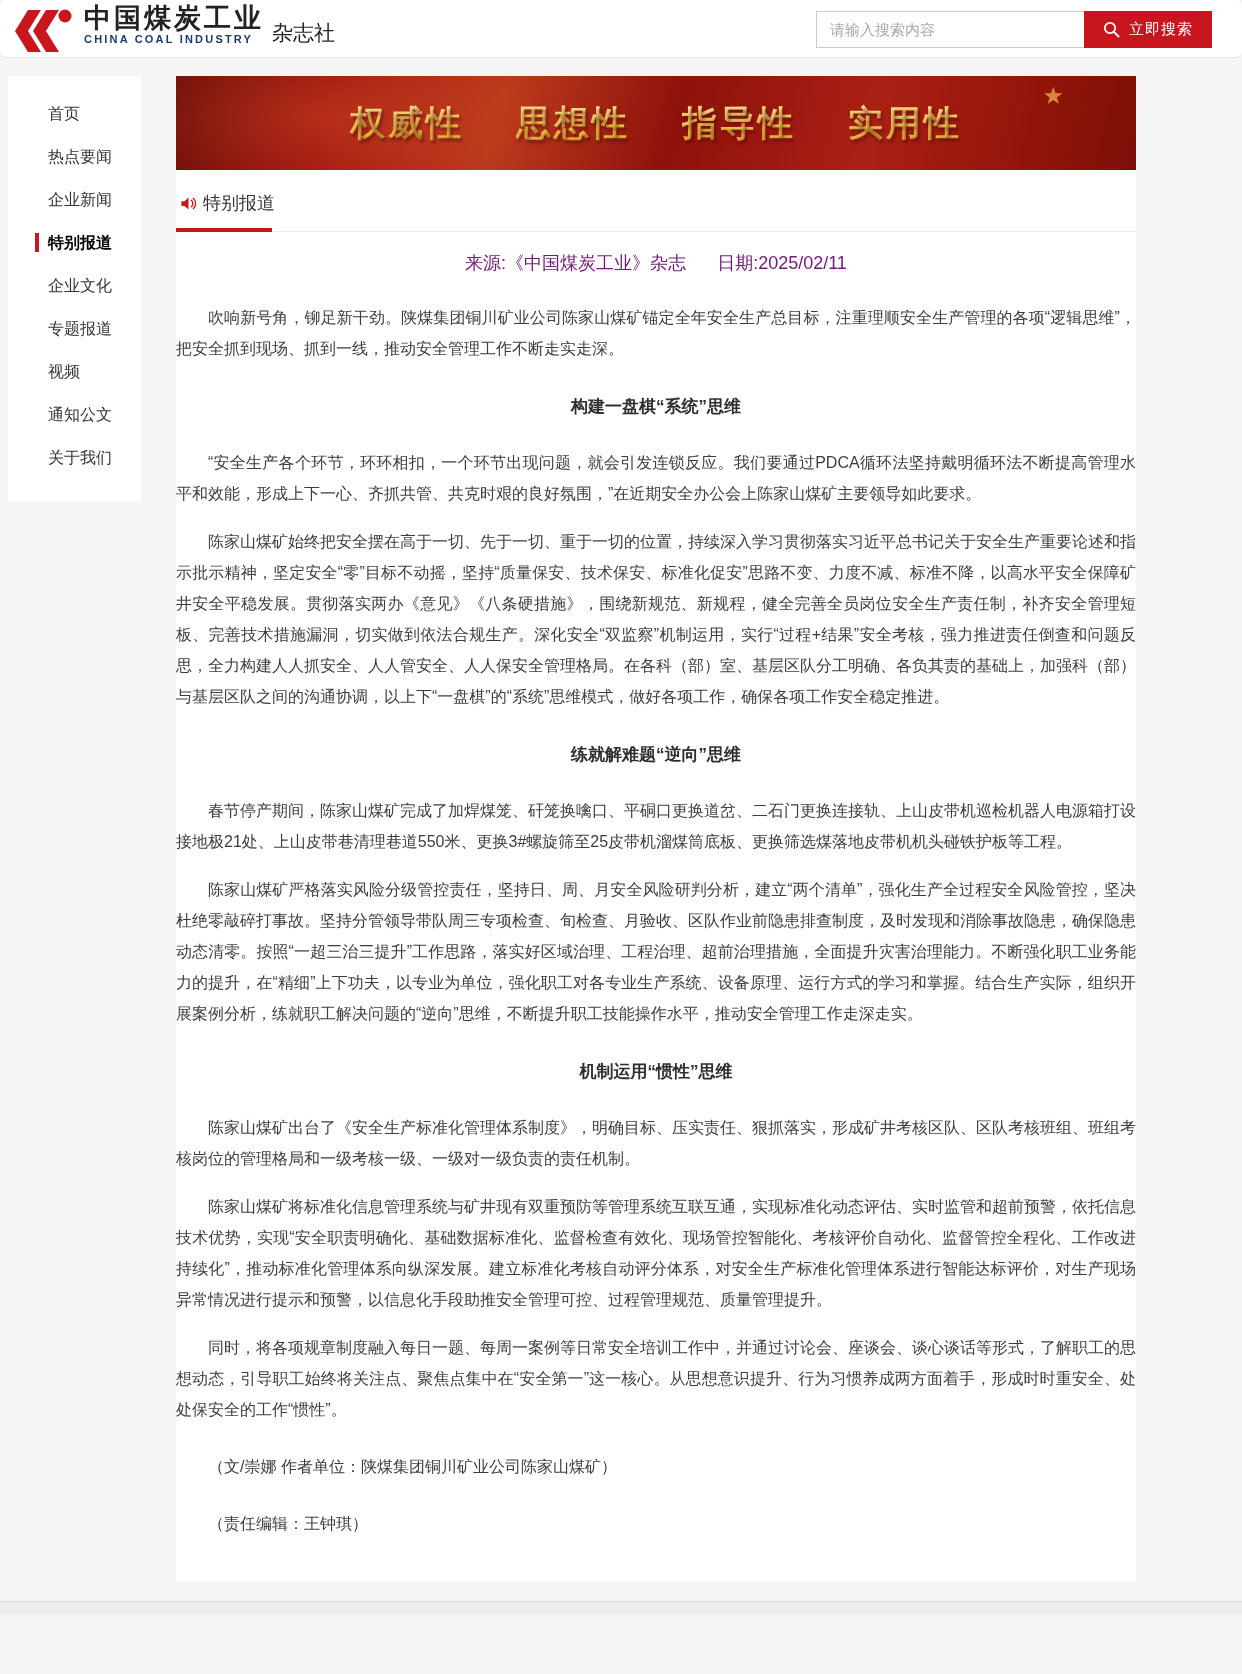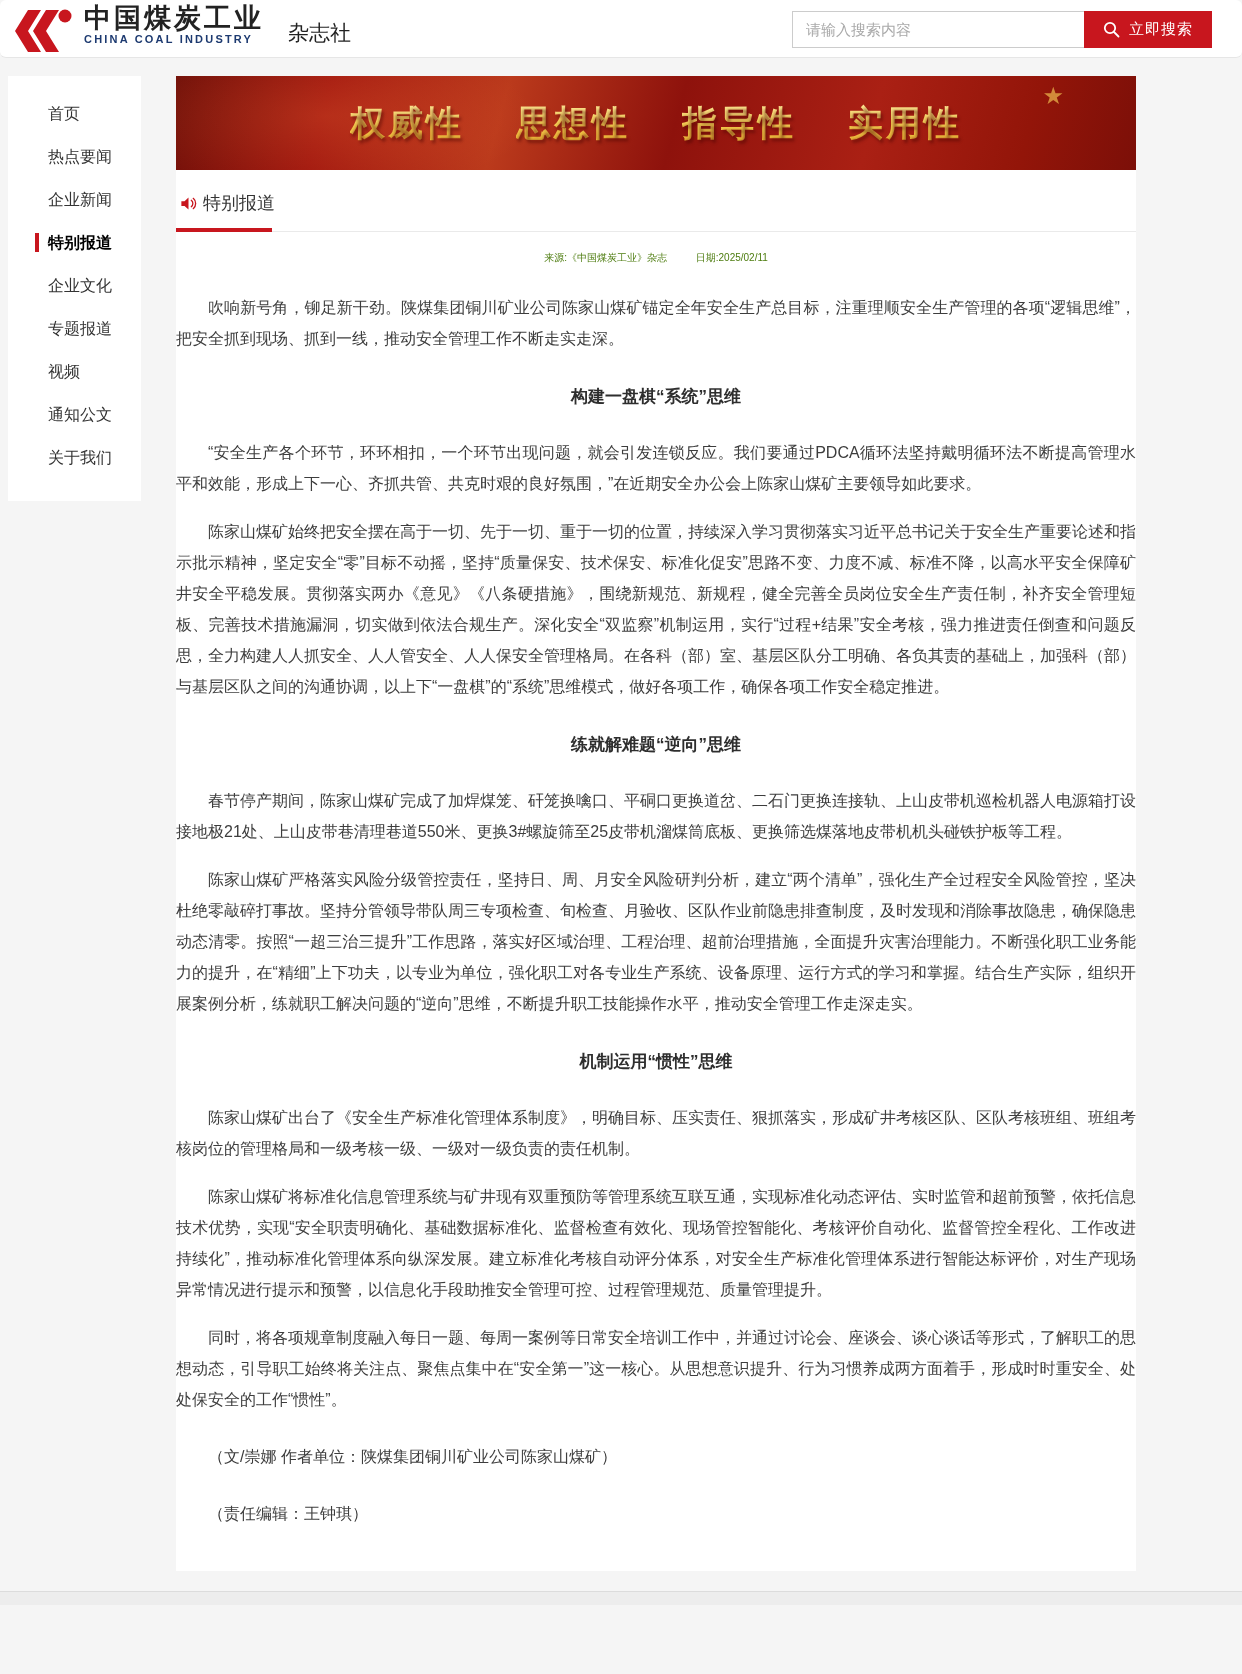--- a/index.html
+++ b/index.html
@@ -16,24 +16,24 @@
     background:#fff; height:58px; border-bottom:1px solid #e6e6e6;
     display:flex; align-items:center; justify-content:space-between;
     padding:0 30px 0 14px;
     border-radius:6px;
   }
   .logo { display:flex; align-items:flex-start; cursor:pointer; }
   .logo svg { display:block; margin-top:4px; }
   .logo-text { margin-left:10px; }
   .logo-cn { font-size:27px; font-weight:bold; color:#222; letter-spacing:3px; line-height:1.05; font-family:"Liberation Serif","DejaVu Serif",serif; }
   .logo-en { font-size:11px; font-weight:bold; color:#1d3a70; letter-spacing:2.2px; margin-top:1px; }
-  .logo-suffix { font-size:21px; color:#222; margin-left:24px; align-self:flex-end; padding-bottom:7px; font-family:"Liberation Serif","DejaVu Serif",serif;text-align:center; }
+  .logo-suffix { font-size:21px; color:#222; margin-left:8px; align-self:flex-end; padding-bottom:7px; font-family:"Liberation Serif","DejaVu Serif",serif;text-align:center; }
   .search-bar { display:flex; align-items:stretch; height:37px; margin-top:2px; }
   .search-bar input {
-    width:292px; border:1px solid #ccc; border-right:none; outline:none;
+    width:268px; border:1px solid #ccc; border-right:none; outline:none;
     padding:0 13px; font-size:15px; color:#333; background:#fff;
     font-family:inherit;
   }
   .search-bar input::placeholder { color:#a9a9a9; }
   .search-btn {
     border:none; background:#c8161e; color:#fff; font-size:15px;
     display:flex; align-items:center; gap:9px; padding:0 19px; cursor:pointer;
     font-family:inherit; letter-spacing:1px;
   }
   .search-btn svg { display:block; }
@@ -80,21 +80,21 @@
     padding:21px 0 13px 3px; font-size:18px; color:#333;
   }
   .section-head svg { display:block; }
   .divider { height:4px; border-bottom:1px solid #eaeaea; }
   .divider-red { display:block; width:96px; height:4px; background:#c8161e; }
   
   .article-title {
     text-align:center; font-size:23px; font-weight:bold; color:#333;
     margin:37px 70px 0; line-height:1.45;
   }
-  .article-meta { text-align:center; color:#4d7c0f; font-size:10px; margin-top:19px; }
+  .article-meta { text-align:center; color:#701a75; font-size:18px; margin-top:19px; }
   .article-meta span + span { margin-left:26px; }
   .article-body { margin-top:27px; font-size:16px; line-height:31px; color:#3d3d3d; }
   .para { text-indent:2em; text-align:justify; margin-bottom:17px; }
   .sub-head { text-align:center; font-weight:bold; font-size:17px; color:#2e2e2e; margin:27px 0 25px; }
   .note { text-indent:2em; margin-top:26px; }
   
   .page-footer { height:14px; margin-top:20px; background:#ededed; border-top:1px solid #dcdcdc; }
 </style>
 </head>
 <body>

